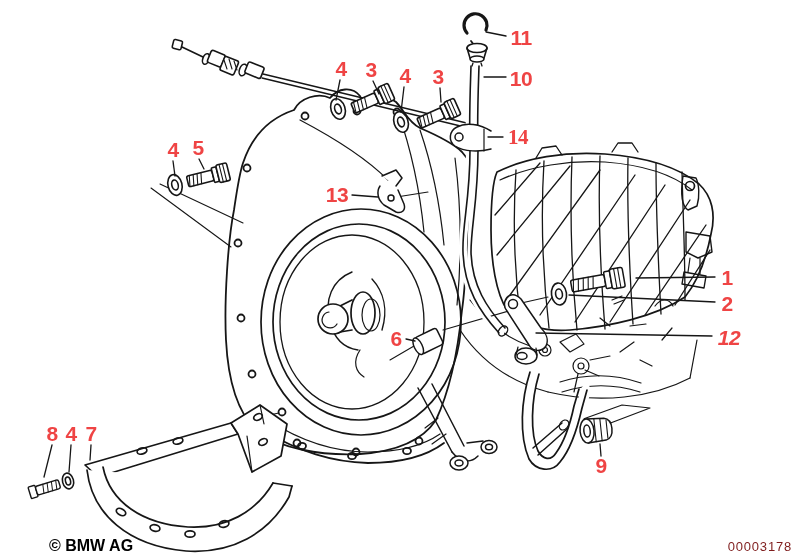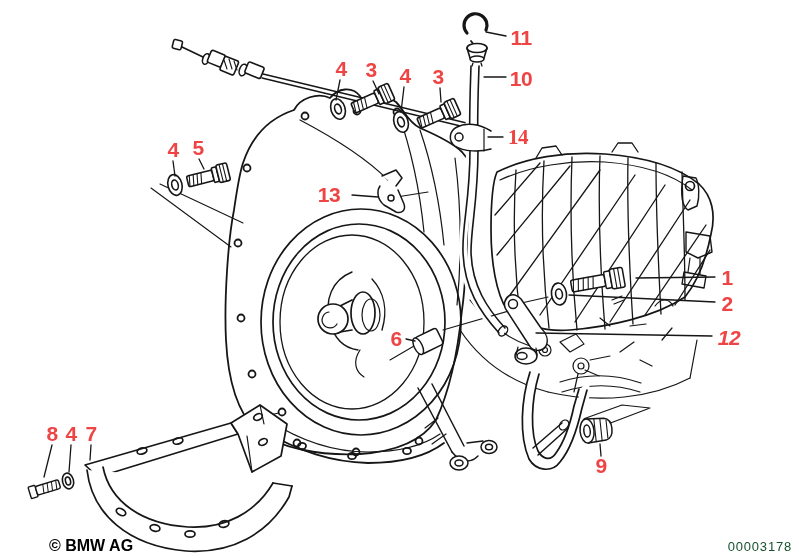--- a/index.html
+++ b/index.html
@@ -12,21 +12,21 @@
     position:absolute;transform:translate(-50%,-50%);
     font:700 21px/1 "Liberation Sans",sans-serif;color:#ef4444;
     letter-spacing:-0.5px;white-space:nowrap;user-select:none;
   }
   .copyright{
     position:absolute;left:21px;bottom:4px;
     font:700 16px/1.1 "Liberation Sans",sans-serif;color:#000000;margin-left:28px;
   }
   .docnum{
     position:absolute;right:7px;bottom:5px;
-    font:400 13px/1.1 "Liberation Sans",sans-serif;color:#14532d;
+    font:400 13px/1.1 "Liberation Sans",sans-serif;color:#7f1d1d;
     letter-spacing:0.8px;
   }
 </style>
 </head>
 <body>
 
 <div class="stage" id="stage">
 
   <svg id="art" width="799" height="559" viewBox="0 0 799 559">
     <defs>
@@ -298,21 +298,21 @@
   <div class="docnum">00003178</div>
 <div class="callout" style="left: 341px; top: 68px;">4</div>
     <div class="callout" style="left: 371px; top: 69px;">3</div>
     <div class="callout" style="left: 405px; top: 75px;">4</div>
     <div class="callout" style="left: 438px; top: 76px;">3</div>
     <div class="callout" style="left: 521px; top: 37px;">11</div>
     <div class="callout" style="left: 521px; top: 78px;">10</div>
     <div class="callout" style="left: 518px; top: 137px; font-family: Liberation Serif, serif;">14</div>
     <div class="callout" style="left: 173px; top: 149px;">4</div>
     <div class="callout" style="left: 198px; top: 147px;">5</div>
-    <div class="callout" style="left: 329px; top: 194px;">13</div>
+    <div class="callout" style="left: 337px; top: 194px;">13</div>
     <div class="callout" style="left: 727px; top: 277px;">1</div>
     <div class="callout" style="left: 727px; top: 303px;">2</div>
     <div class="callout" style="left: 729px; top: 337px; font-style: italic;">12</div>
     <div class="callout" style="left: 396px; top: 338px;">6</div>
     <div class="callout" style="left: 52px; top: 433px;">8</div>
     <div class="callout" style="left: 71px; top: 433px;">4</div>
     <div class="callout" style="left: 91px; top: 433px;">7</div>
     <div class="callout" style="left: 601px; top: 465px;">9</div>
   </div>
 

